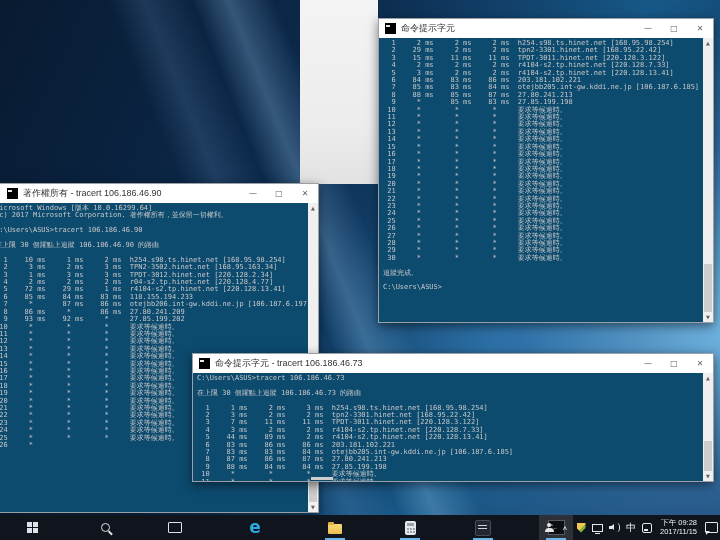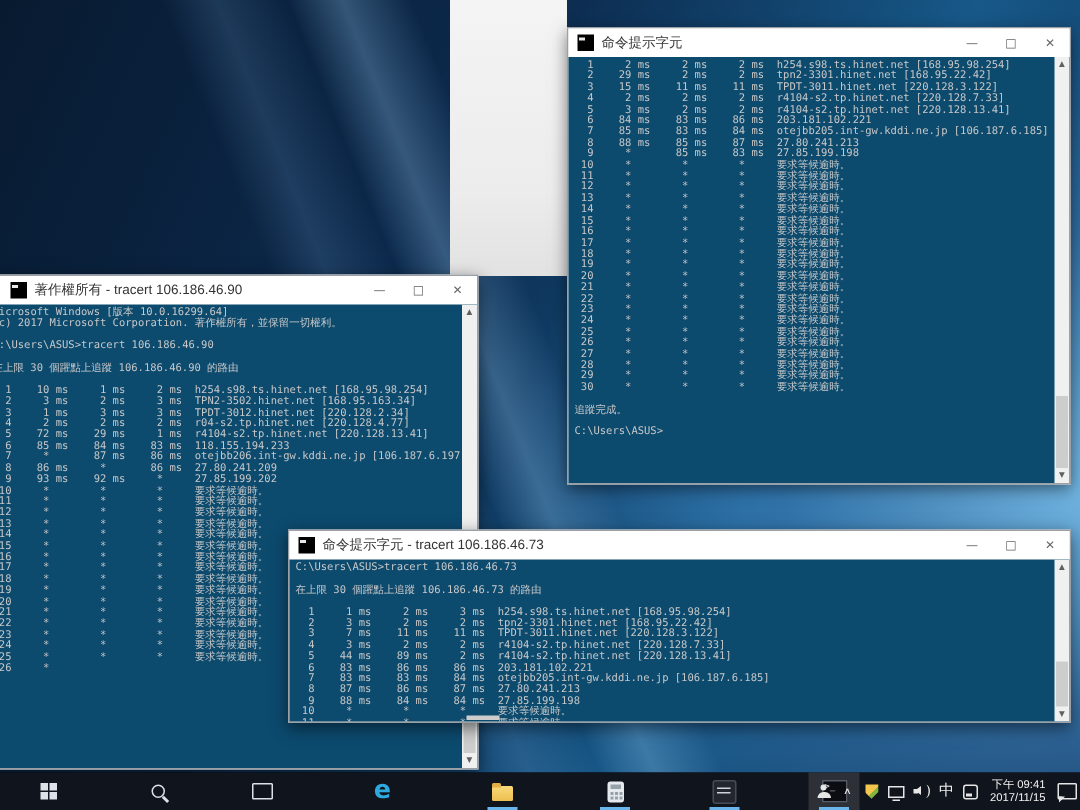--- a/index.html
+++ b/index.html
@@ -300,21 +300,21 @@
           </span>
       </div>
       <div class="tray-item">
         <span class="ime-label">中</span>
       </div>
       <div class="tray-item">
         <span class="kbd-glyph"></span>
       </div>
       <div class="tray-item">
         <div class="clock">
-          <div>下午 09:41</div>
+          <div>下午 09:28</div>
           <div>2017/11/15</div>
         </div>
       </div>
       <div class="tray-item">
         <span class="bubble-glyph"></span>
       </div>
     </div>
   </div>
 </div>
 

